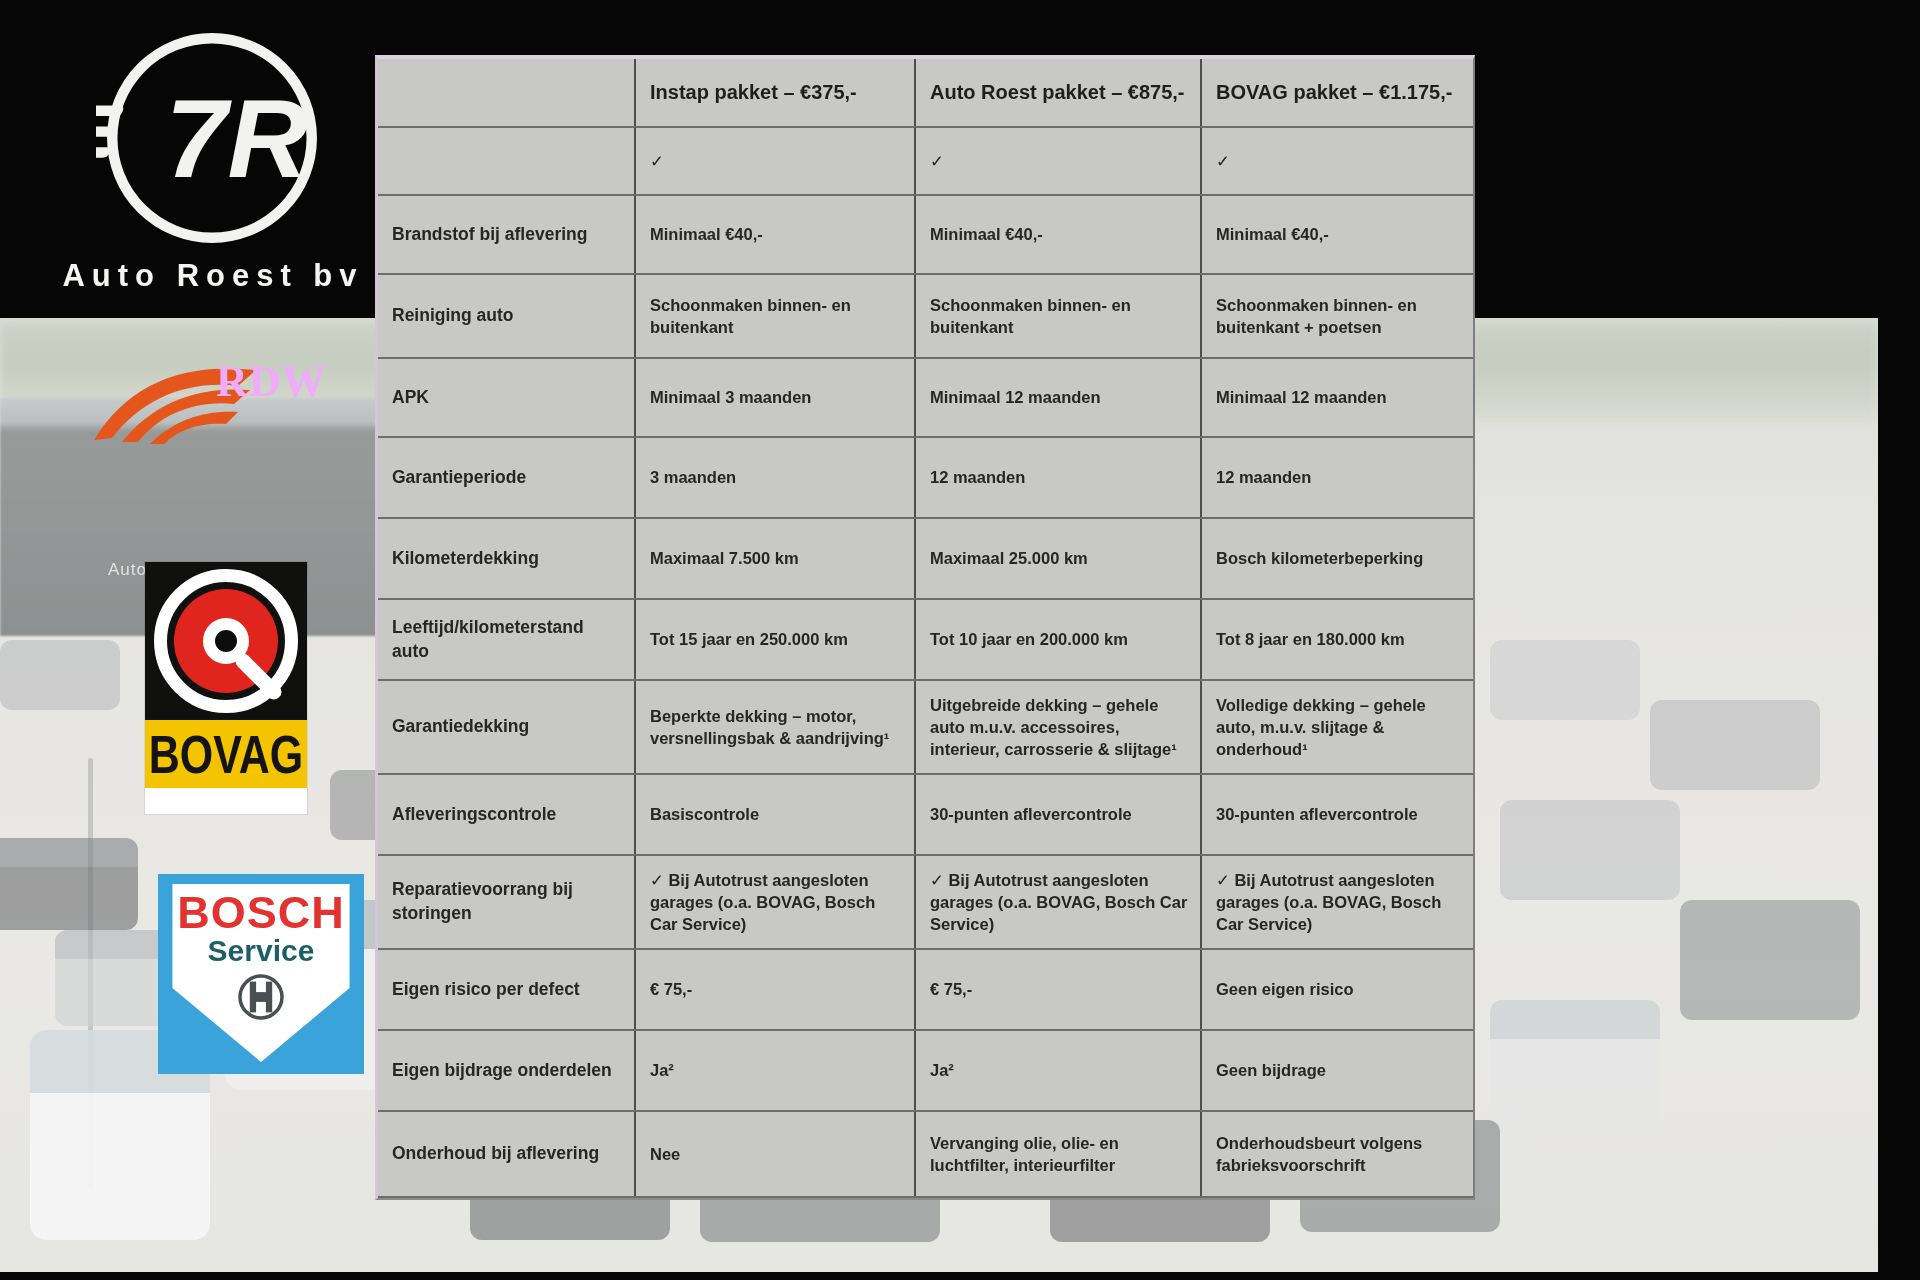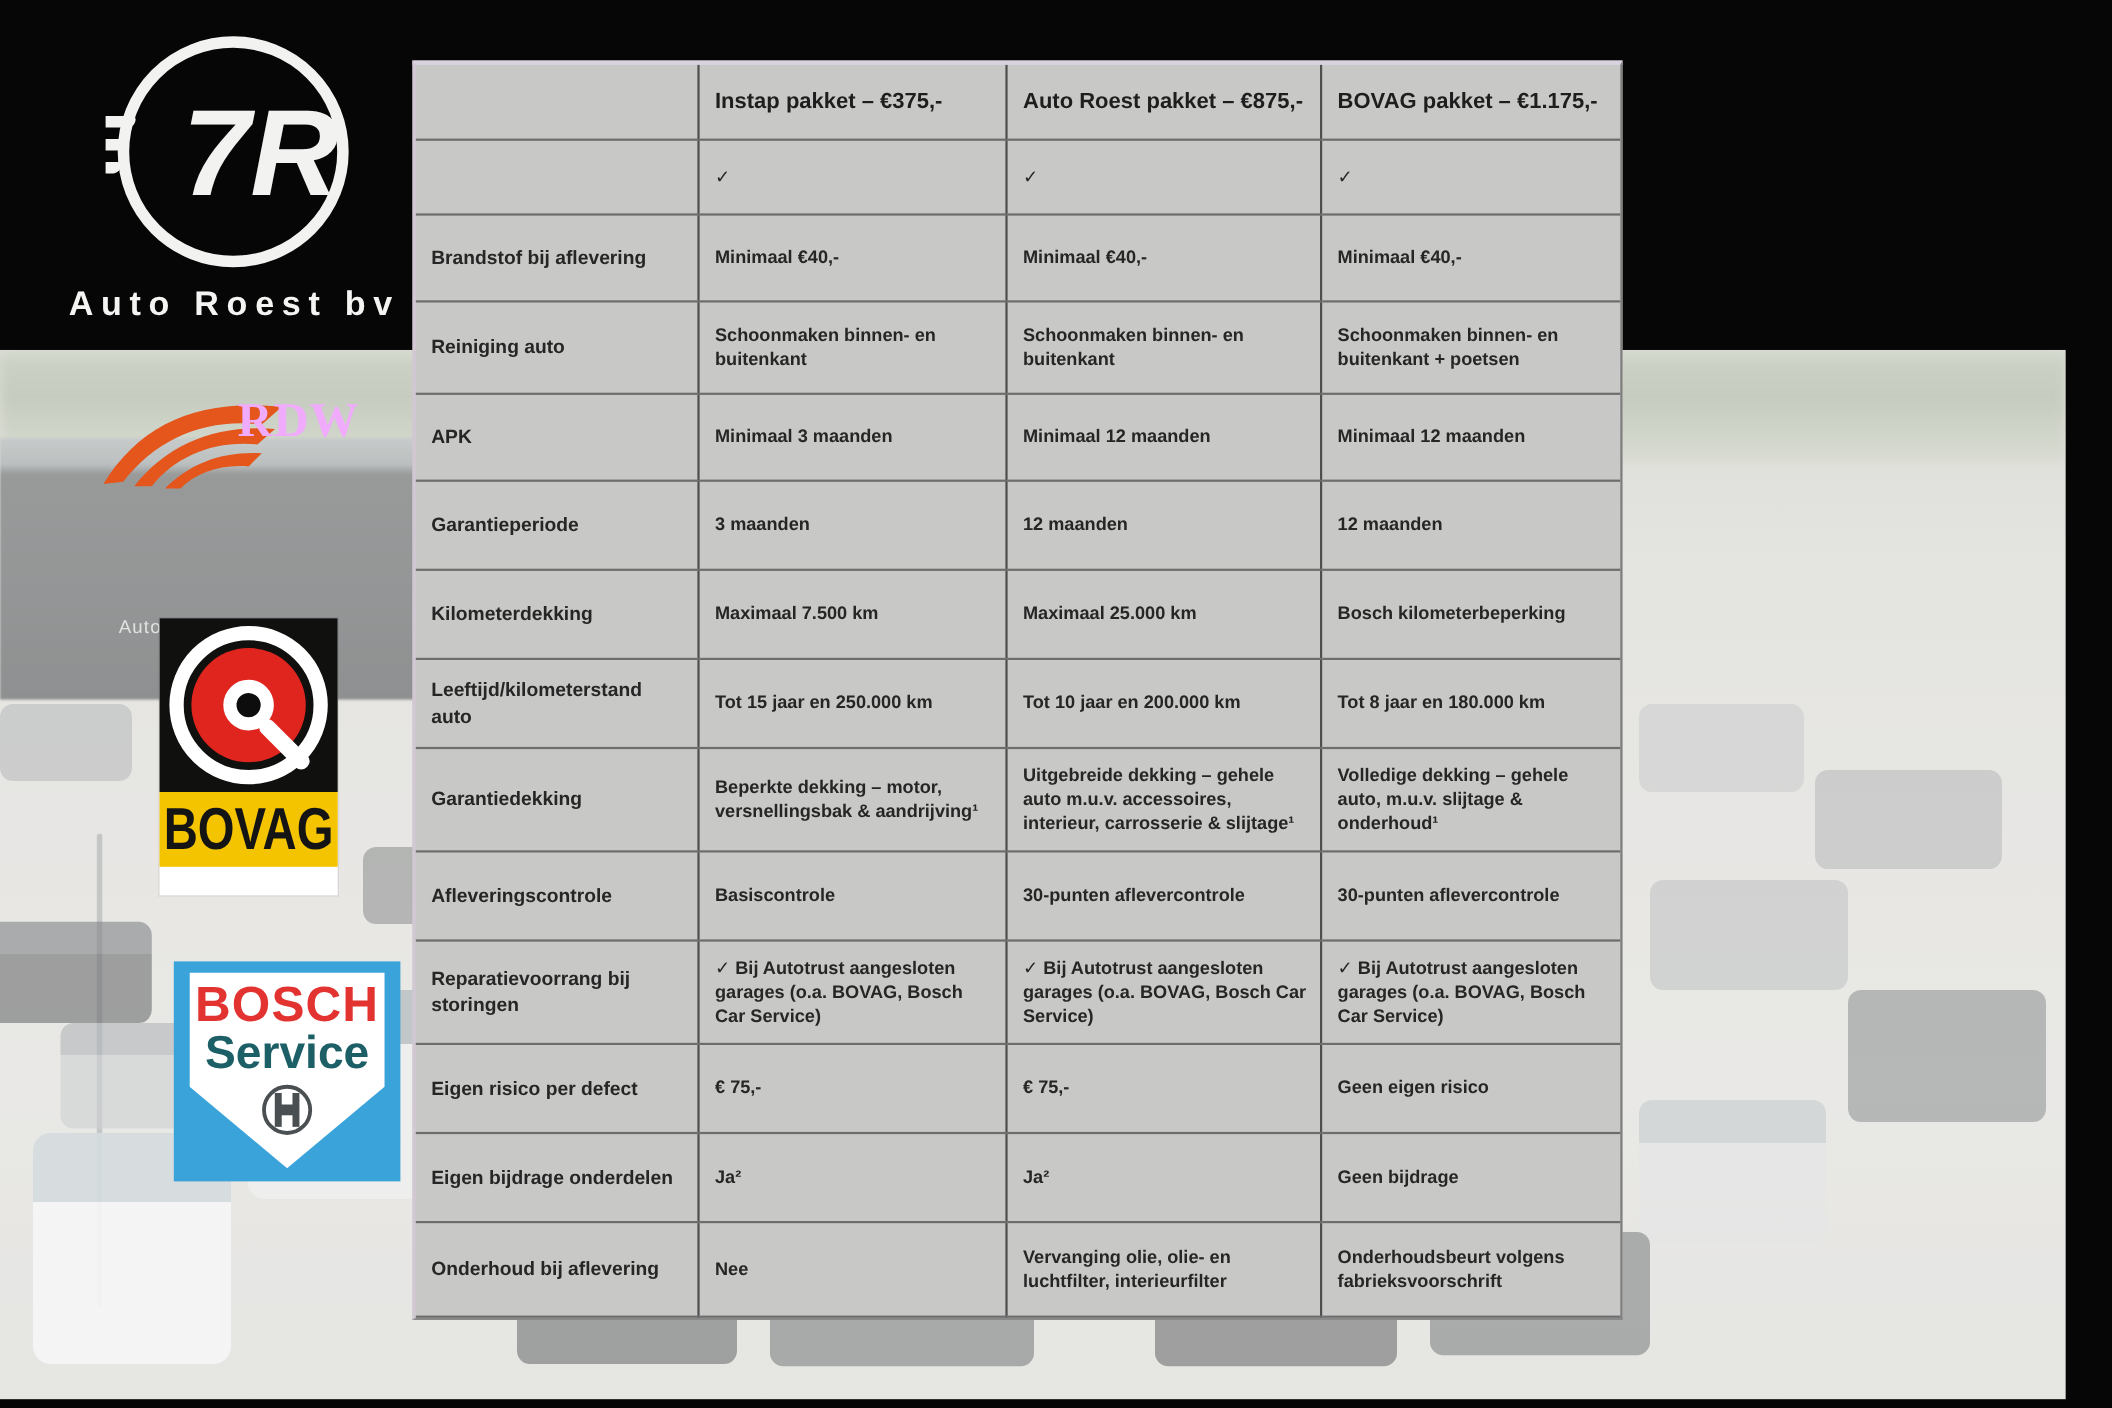--- a/index.html
+++ b/index.html
@@ -87,21 +87,21 @@
   
   .bosch{
     position:absolute;left:158px;top:874px;width:206px;height:200px;background:#3aa3da;text-align:right;
   }
   .bosch-shield{
     position:absolute;left:0;top:0;width:100%;height:100%;background:#ffffff;
     clip-path:polygon(7% 5%,93% 5%,93% 57%,50% 94%,7% 57%);
     display:flex;flex-direction:column;align-items:center;
   }
   .bosch-line1{color:#e23330;font-weight:800;font-size:45px;letter-spacing:1px;margin-top:16px;line-height:1;}
-  .bosch-line2{color:#1d5f66;font-weight:700;font-size:42px;line-height:1.05;}
+  .bosch-line2{color:#1d5f66;font-weight:700;font-size:30px;line-height:1.05;}
   .bosch-armature{margin-top:2px;}
   
   .pkg-table-wrap{
     position:absolute;left:375px;top:55px;width:1095px;
     border-top:4px solid #d9d2df;border-left:3px solid #d2c8d3;
     border-right:2px solid #7e7e7e;border-bottom:2px solid #8a8a8a;
     box-sizing:content-box;background:#c8c8c6;
   }
   table.pkg{border-collapse:collapse;table-layout:fixed;width:1095px;}
   table.pkg td,table.pkg th{

